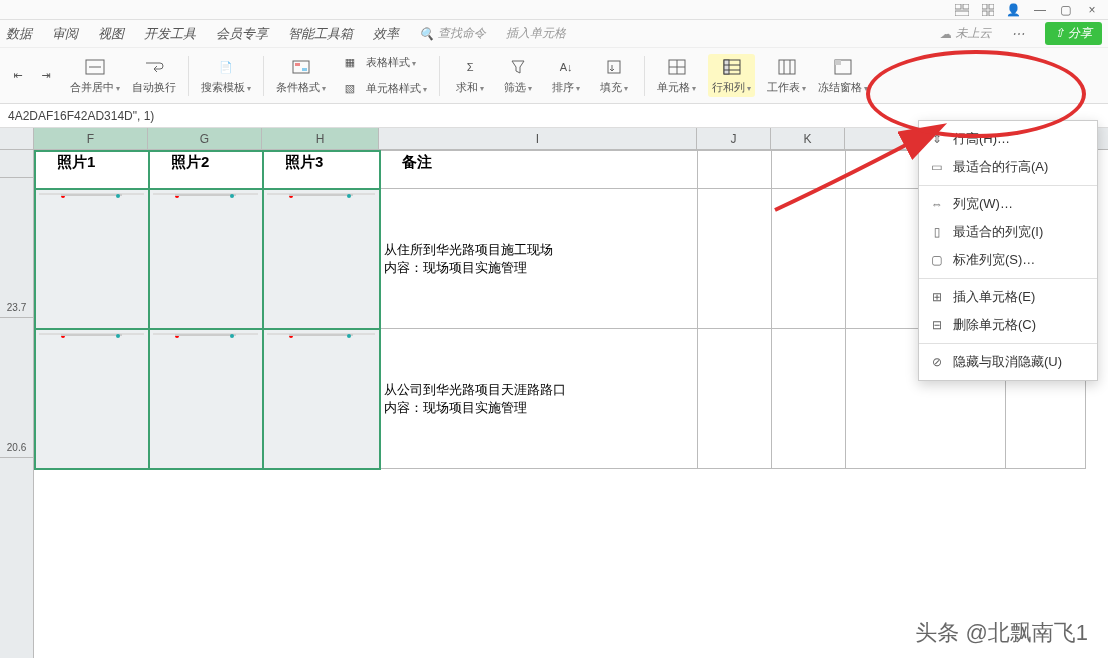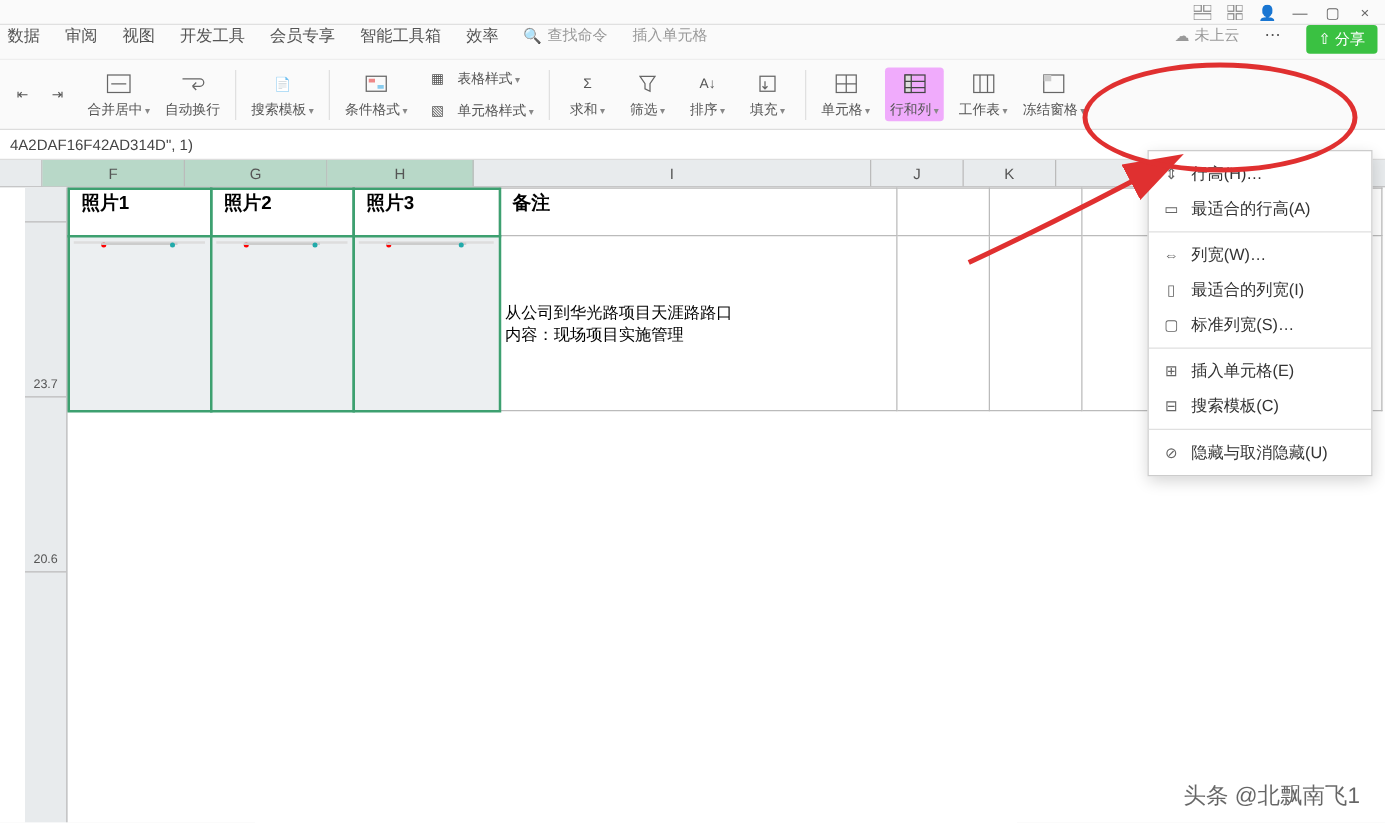--- a/index.html
+++ b/index.html
@@ -21,26 +21,27 @@
     align-items: center;
     gap: 10px;
     padding-right: 8px;
     border-bottom: 1px solid #e0e0e0;
   }
   .titlebar .win-icon { width: 16px; height: 16px; color: #666; display:flex;align-items:center;justify-content:center;}
   .menubar {
     height: 28px;
     background: #fafafa;
     display: flex;
-    align-items: flex-start;
+    align-items: center;
     padding: 0 6px;
     gap: 20px;
     border-bottom: 1px solid #eee;
     font-size: 13px;
     color: #555;
+    font-style: italic;
   }
   .menubar .spacer { flex: 1; }
   .search-box {
     display: flex;
     align-items: center;
     gap: 4px;
     color: #999;
     font-size: 12px;
   }
   .share-btn {
@@ -71,21 +72,21 @@
   }
   .tool-group .ico {
     width: 24px;
     height: 22px;
     display: flex;
     align-items: center;
     justify-content: center;
     color: #555;
   }
   .tool-group.small { flex-direction: row; min-width:auto; gap:6px;}
-  .tool-group.active { background:#f0abfc; border-radius:3px; padding:2px 4px;}
+  .tool-group.active { background:#fef9c3; border-radius:3px; padding:2px 4px;}
   .divider {
     width: 1px;
     height: 40px;
     background: #e0e0e0;
   }
   .toolbar-row { display:flex; gap:4px; align-items:center;}
   .dropdown-arrow::after{ content:"▾"; font-size:8px; margin-left:2px; color:#888;}
   .formula-bar {
     height: 24px;
     background: #fff;
@@ -112,21 +113,20 @@
   .col-head.sel { background: #b8d8c8; }
   .grid-body {
     display: flex;
     height: 508px;
     background: #fff;
   }
   .row-headers {
     width: 34px;
     background: #e8ebed;
     border-right: 1px solid #bbb;
-    margin-left: 20px;
   }
   .row-head {
     border-bottom: 1px solid #bbb;
     font-size: 10px;
     color: #555;
     display:flex; align-items:flex-end; justify-content:center;
     padding-bottom:4px;
   }
   .cells {
     flex: 1;
@@ -137,21 +137,21 @@
     border: 1px solid #bbb;
     vertical-align: top;
     padding: 4px;
     font-size: 13px;
     color: #000;
   }
   .header-row td {
     font-weight: bold;
     font-size: 15px;
     height: 38px;
-    padding: 2px 10px;
+    padding: 2px 22px;
   }
   .photo-cell {
     background: #eceff1;
     position: relative;
   }
   .selected-col { outline: 2px solid #3da070; outline-offset:-1px;}
   .thumb {
     width: 100%;
     height: 100%;
     background: linear-gradient(#f7f7f7 30%, #fff 30%);
@@ -222,21 +222,21 @@
     left: 770px;
     width: 190px;
     height: 100px;
     z-index: 29;
     pointer-events:none;
   }
   .watermark {
     position: absolute;
     bottom: 10px;
     right: 20px;
-    font-size: 18px;
+    font-size: 22px;
     color: rgba(0,0,0,.6);
     font-weight: 500;
     z-index: 40;
     pointer-events:none;
   }
 </style>
 </head>
 <body>
 
 <div class="titlebar">
@@ -450,20 +450,43 @@
         <td class="photo-cell selected-col">
               <div class="thumb">
                 <div class="lines"></div>
               </div>
             </td>
         <td class="photo-cell selected-col">
               <div class="thumb">
                 <div class="lines"></div>
               </div>
             </td>
+        <td style="vertical-align:middle;white-space:pre-line">从住所到华光路项目施工现场
+内容：现场项目实施管理</td>
+        <td></td>
+            <td></td>
+            <td></td>
+            <td></td>
+      </tr>
+      <tr style="height:140px">
+        <td class="photo-cell selected-col">
+              <div class="thumb">
+                <div class="lines"></div>
+              </div>
+            </td>
+        <td class="photo-cell selected-col">
+              <div class="thumb">
+                <div class="lines"></div>
+              </div>
+            </td>
+        <td class="photo-cell selected-col">
+              <div class="thumb">
+                <div class="lines"></div>
+              </div>
+            </td>
         <td style="vertical-align:middle;white-space:pre-line">从公司到华光路项目天涯路路口
 内容：现场项目实施管理</td>
         <td></td>
             <td></td>
             <td></td>
             <td></td>
       </tr>
     </tbody>
       </table>
   </div>
@@ -491,21 +514,21 @@
     <span class="menu-icon">▢</span>
     <span>标准列宽(S)…</span>
   </div>
   <div class="menu-sep"></div>
   <div class="menu-item">
     <span class="menu-icon">⊞</span>
     <span>插入单元格(E)</span>
   </div>
   <div class="menu-item">
     <span class="menu-icon">⊟</span>
-    <span>搜索模板(C)</span>
+    <span>删除单元格(C)</span>
   </div>
   <div class="menu-sep"></div>
   <div class="menu-item">
     <span class="menu-icon">⊘</span>
     <span>隐藏与取消隐藏(U)</span>
   </div>
 </div>
 
 <div class="anno-circle"></div>
 <svg class="anno-arrow">

